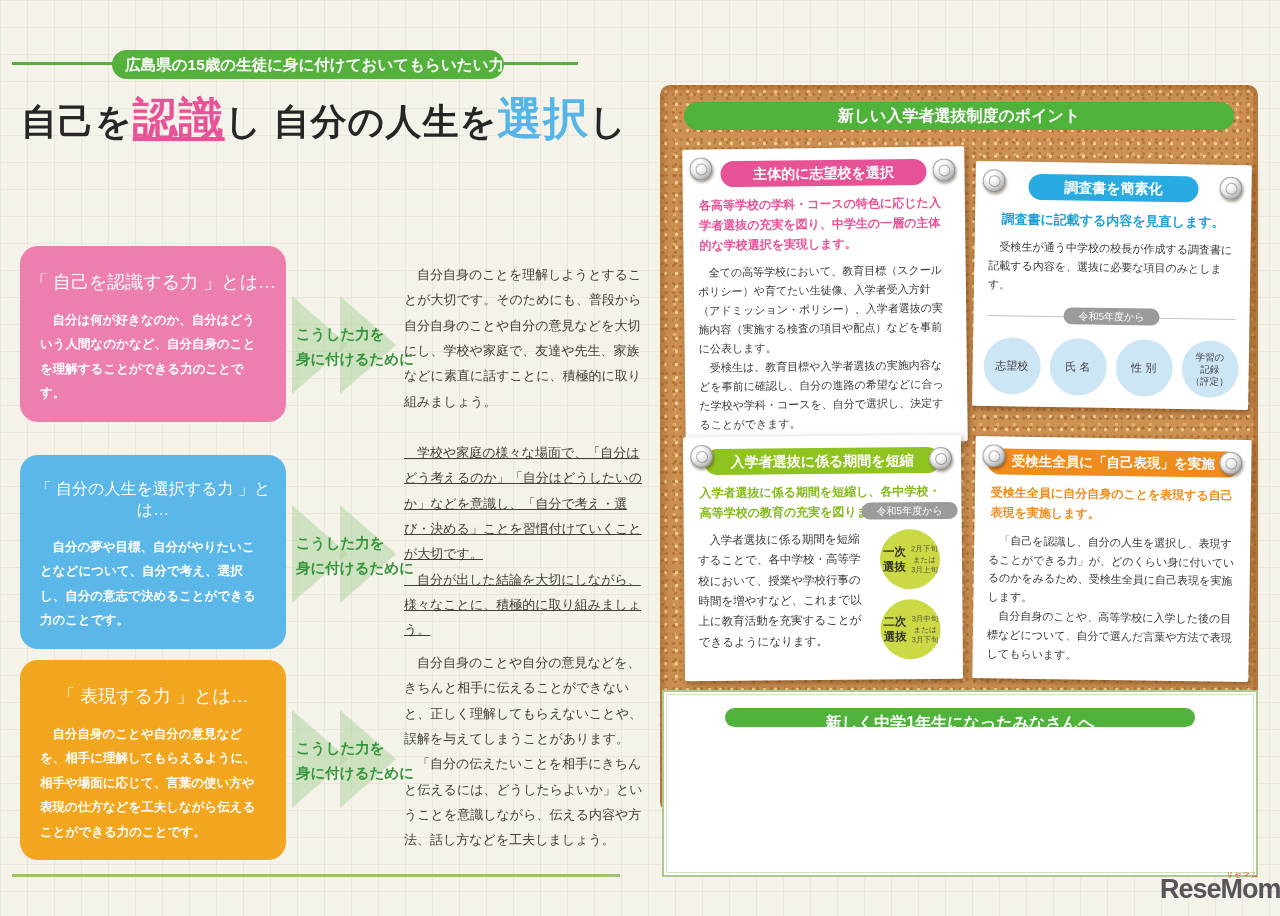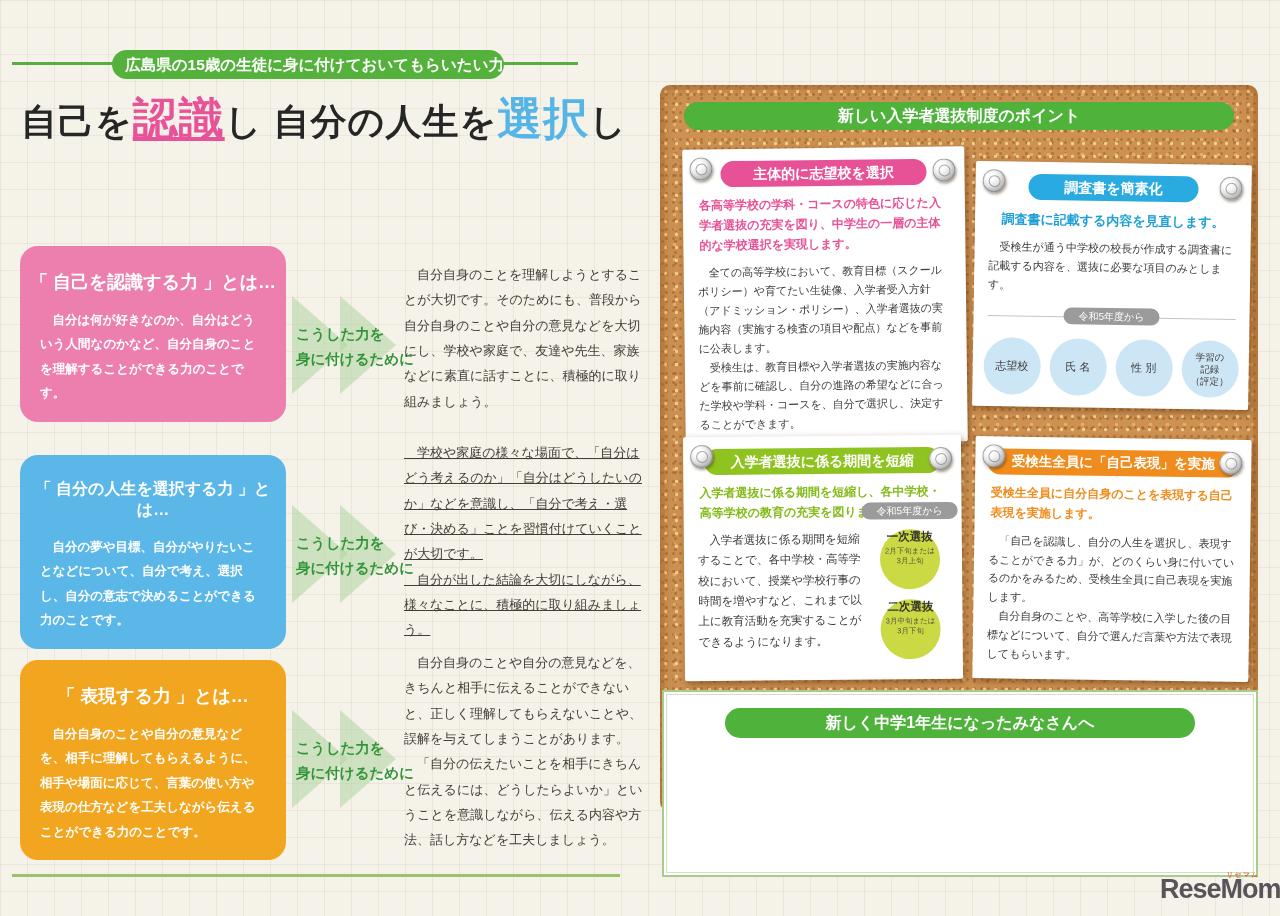--- a/index.html
+++ b/index.html
@@ -27,21 +27,21 @@
   .main-title { position:absolute; left:8px; top:88px; width:632px; text-align:center; color:#262626; font-weight:800; }
   .t-line { font-size:36px; line-height:62px; letter-spacing:1px; }
   .t-hl { font-size:45px; }
   .t-pink { color:#e85298;text-decoration:underline; } .t-blue { color:#54b5e6; } .t-orange { color:#f5a11d; }
 
   
   .abox { position:absolute; left:20px; width:266px; border-radius:18px; color:#fff; }
   .abox1 { top:246px; min-height:172px; background:#ec7fae; }
   .abox2 { top:455px; min-height:172px; background:#5ab7e8; }
   .abox3 { top:660px; min-height:176px; background:#f2a51f; }
-  .abox-title { padding-top:24px; text-align:center; font-size:18px; font-weight:bold; letter-spacing:0; }
+  .abox-title { padding-top:24px; text-align:center; font-size:18px; font-weight:normal; letter-spacing:0; }
   .abox2 .abox-title { font-size:16px; }
   .abox-body { margin:14px 20px 16px; font-size:12.5px; line-height:1.95; font-weight:bold; }
 
   
   .arrow-group { position:absolute; left:292px; width:118px; height:100px; }
   .ag1 { top:296px; } .ag2 { top:505px; } .ag3 { top:710px; }
   .tri { position:absolute; top:0; width:56px; height:98px; background:#aed6a0; opacity:.55;
          clip-path:polygon(0 0, 100% 50%, 0 100%); }
   .tri1 { left:0; } .tri2 { left:48px; }
   .arrow-text { position:absolute; left:4px; top:26px; font-size:14.5px; font-weight:bold; color:#33953a; line-height:1.75; white-space:nowrap; }
@@ -100,31 +100,31 @@
   .circles-row { display:flex; justify-content:center; gap:9px; margin:13px 6px 12px; }
   .circle-b { width:57px; height:57px; border-radius:50%; background:#cde6f5; color:#3f3b39;
               font-size:11px; line-height:1.25; display:flex; align-items:center; justify-content:center; text-align:center; }
   .circle-b.small { font-size:9.5px; }
 
   .n3-row { display:flex; margin:6px 12px 10px 14px; }
   .n3-body { width:172px; font-size:11.5px; line-height:1.78; color:#3f3b39; }
   .n3-side { width:80px; margin-left:auto; display:flex; flex-direction:column; align-items:center; }
   .n3-side .year-badge { margin:-26px 0 10px; }
   .circle-g { width:60px; height:60px; border-radius:50%; background:#cbd944; margin-bottom:10px;
-              display:flex; flex-direction:column; align-items:center; justify-content:flex-start; text-align:center; }
+              display:flex; flex-direction:row; align-items:center; justify-content:flex-end; text-align:center; }
   .circle-g .c-name { font-size:11.5px; font-weight:bold; color:#35332e; }
   .circle-g .c-date { font-size:7.5px; color:#56543e; line-height:1.35; margin-top:2px; }
 
   
   .msg-box {
     position:absolute; left:662px; top:690px; width:596px; height:187px; background:#fff;
     border:2px solid #a9cc8e;
     box-shadow:inset 0 0 0 2px #ffffff, inset 0 0 0 3px #cfe2bb;
   }
-  .msg-title { margin:16px auto 0; width:470px; height:30px; border-radius:16px; background:#4fb23b;
+  .msg-title { margin:16px auto 0; width:470px; height:19px; border-radius:16px; background:#4fb23b;
                color:#fff; font-weight:bold; font-size:16px; line-height:30px; text-align:center; }
   .msg-body { margin:10px 40px 0; font-size:13.5px; line-height:1.95; color:#3f3b39; }
 
   .bottom-line { position:absolute; left:12px; top:874px; width:608px; height:3px; background:#9dc36a; }
 
   
   .logo { position:absolute; left:1160px; top:874px; width:115px; }
   .logo-text { font-weight:bold; font-size:27px; color:#595459; letter-spacing:-1px; }
   .logo-ruby { position:absolute; top:-4px; right:16px; font-size:7px; color:#e8380d; letter-spacing:1px; }
 </style>

